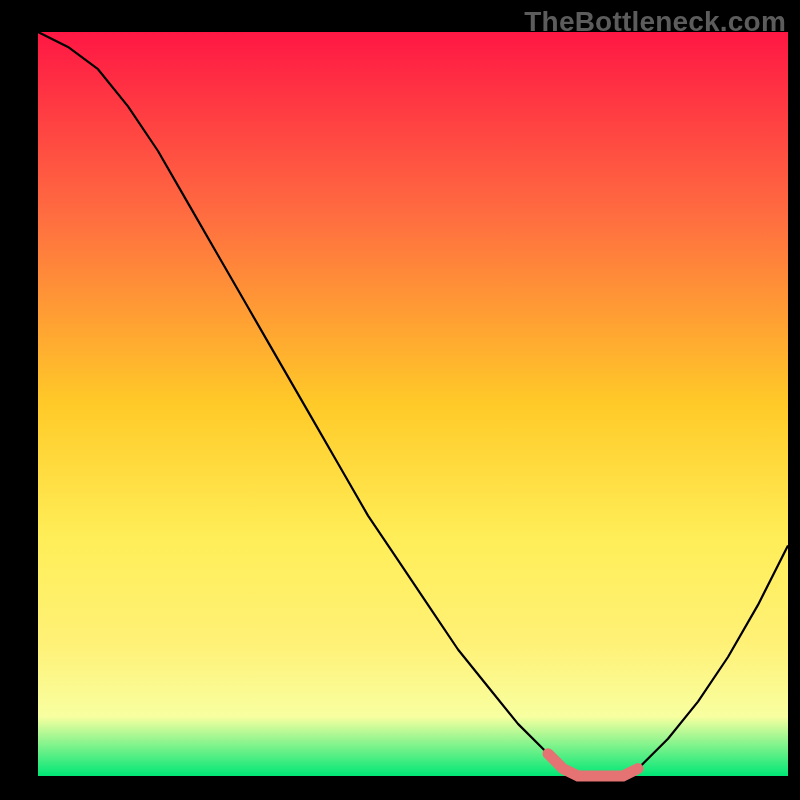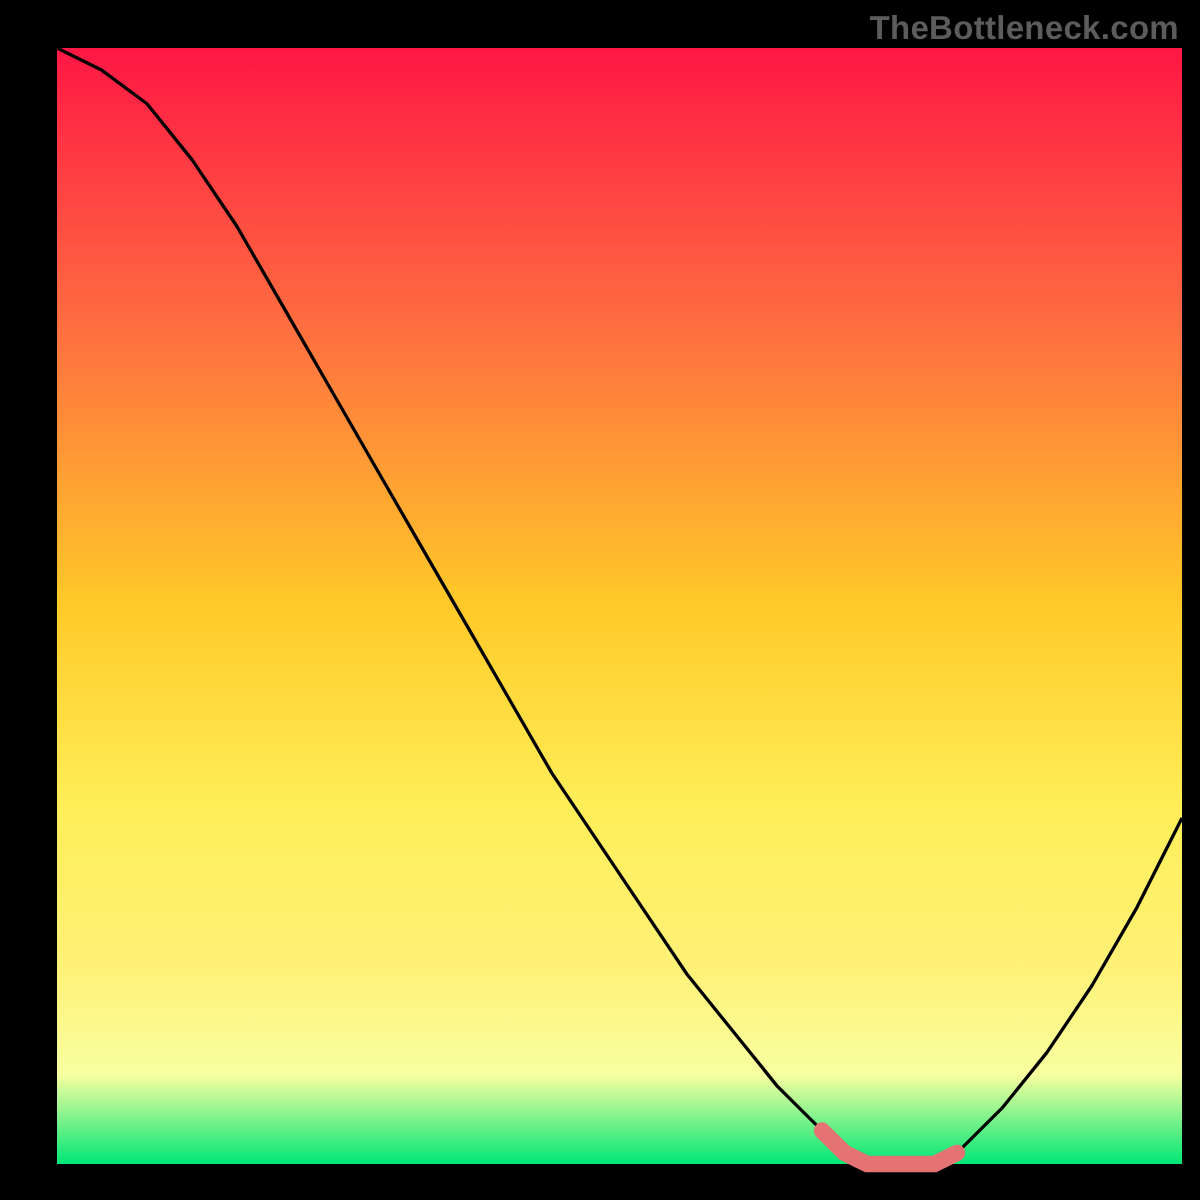--- a/index.html
+++ b/index.html
@@ -15,21 +15,21 @@
     position: relative;
     width: 800px;
     height: 800px;
     background: #000;
   }
   .attribution {
     position: absolute;
     top: 6px;
     right: 14px;
     color: #5c5c5c;
-    font-size: 22px;
+    font-size: 28px;
     font-weight: 600;
     letter-spacing: 0.2px;
   }
   svg {
     position: absolute;
     left: 0;
     top: 0;
   }
 </style>
 </head>

